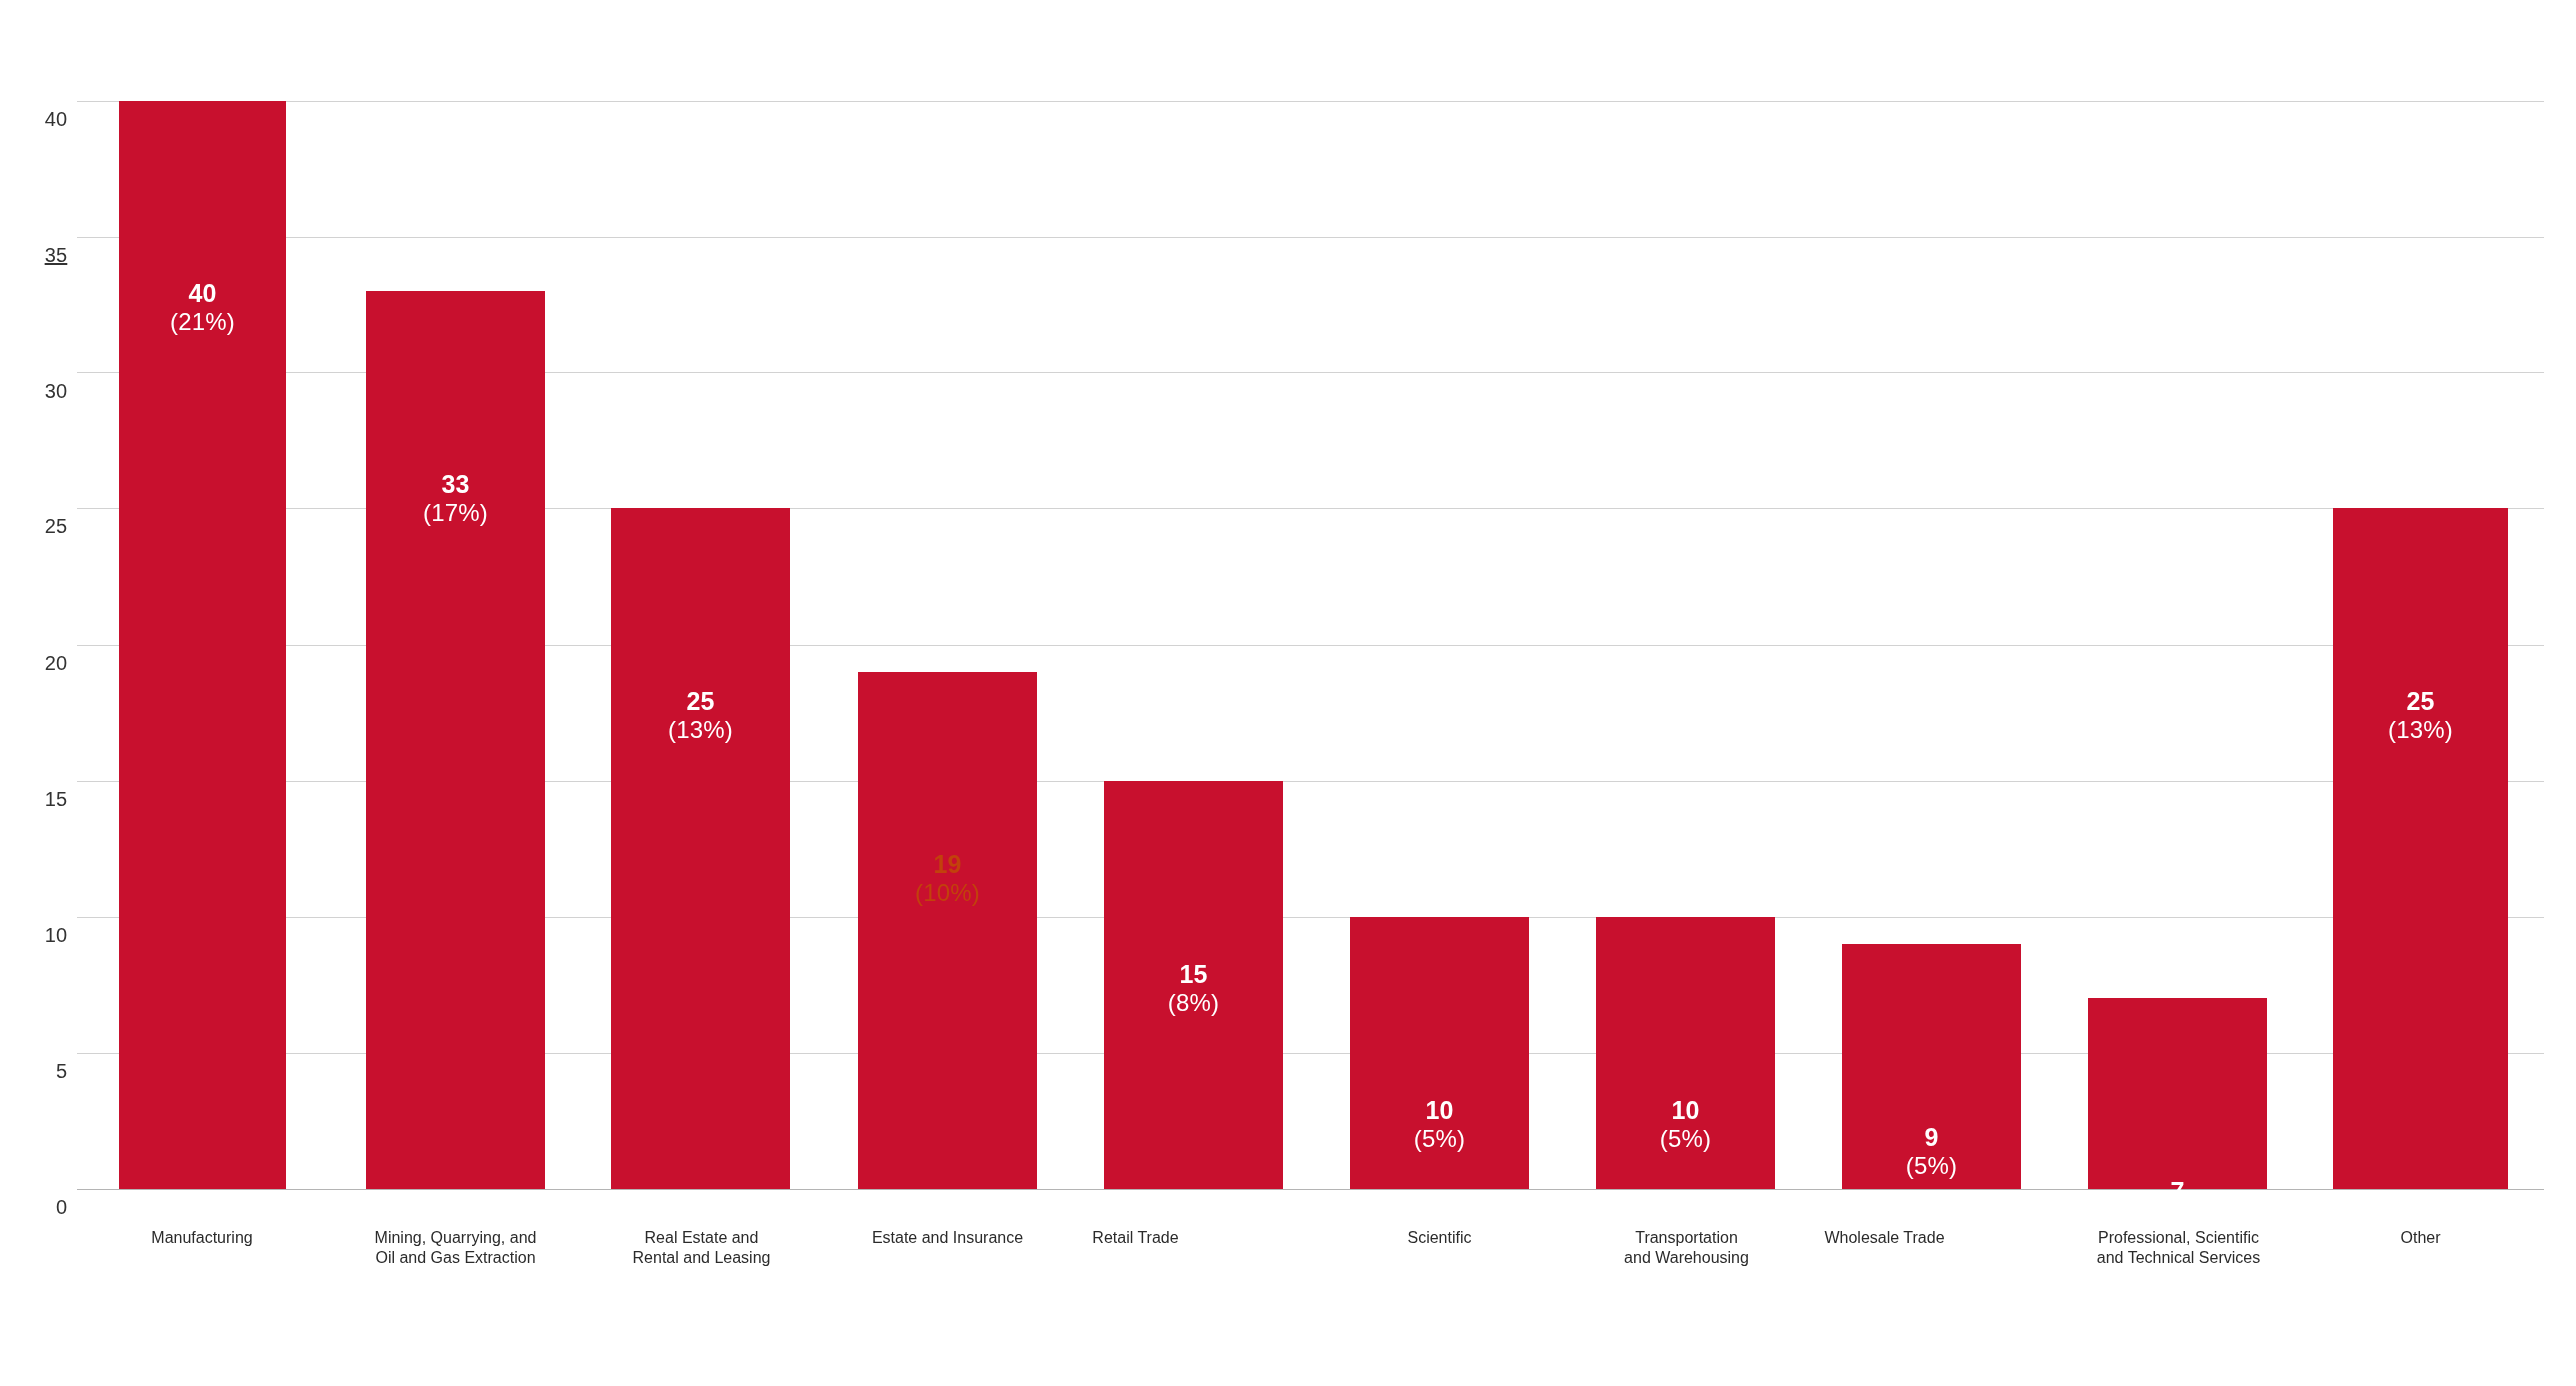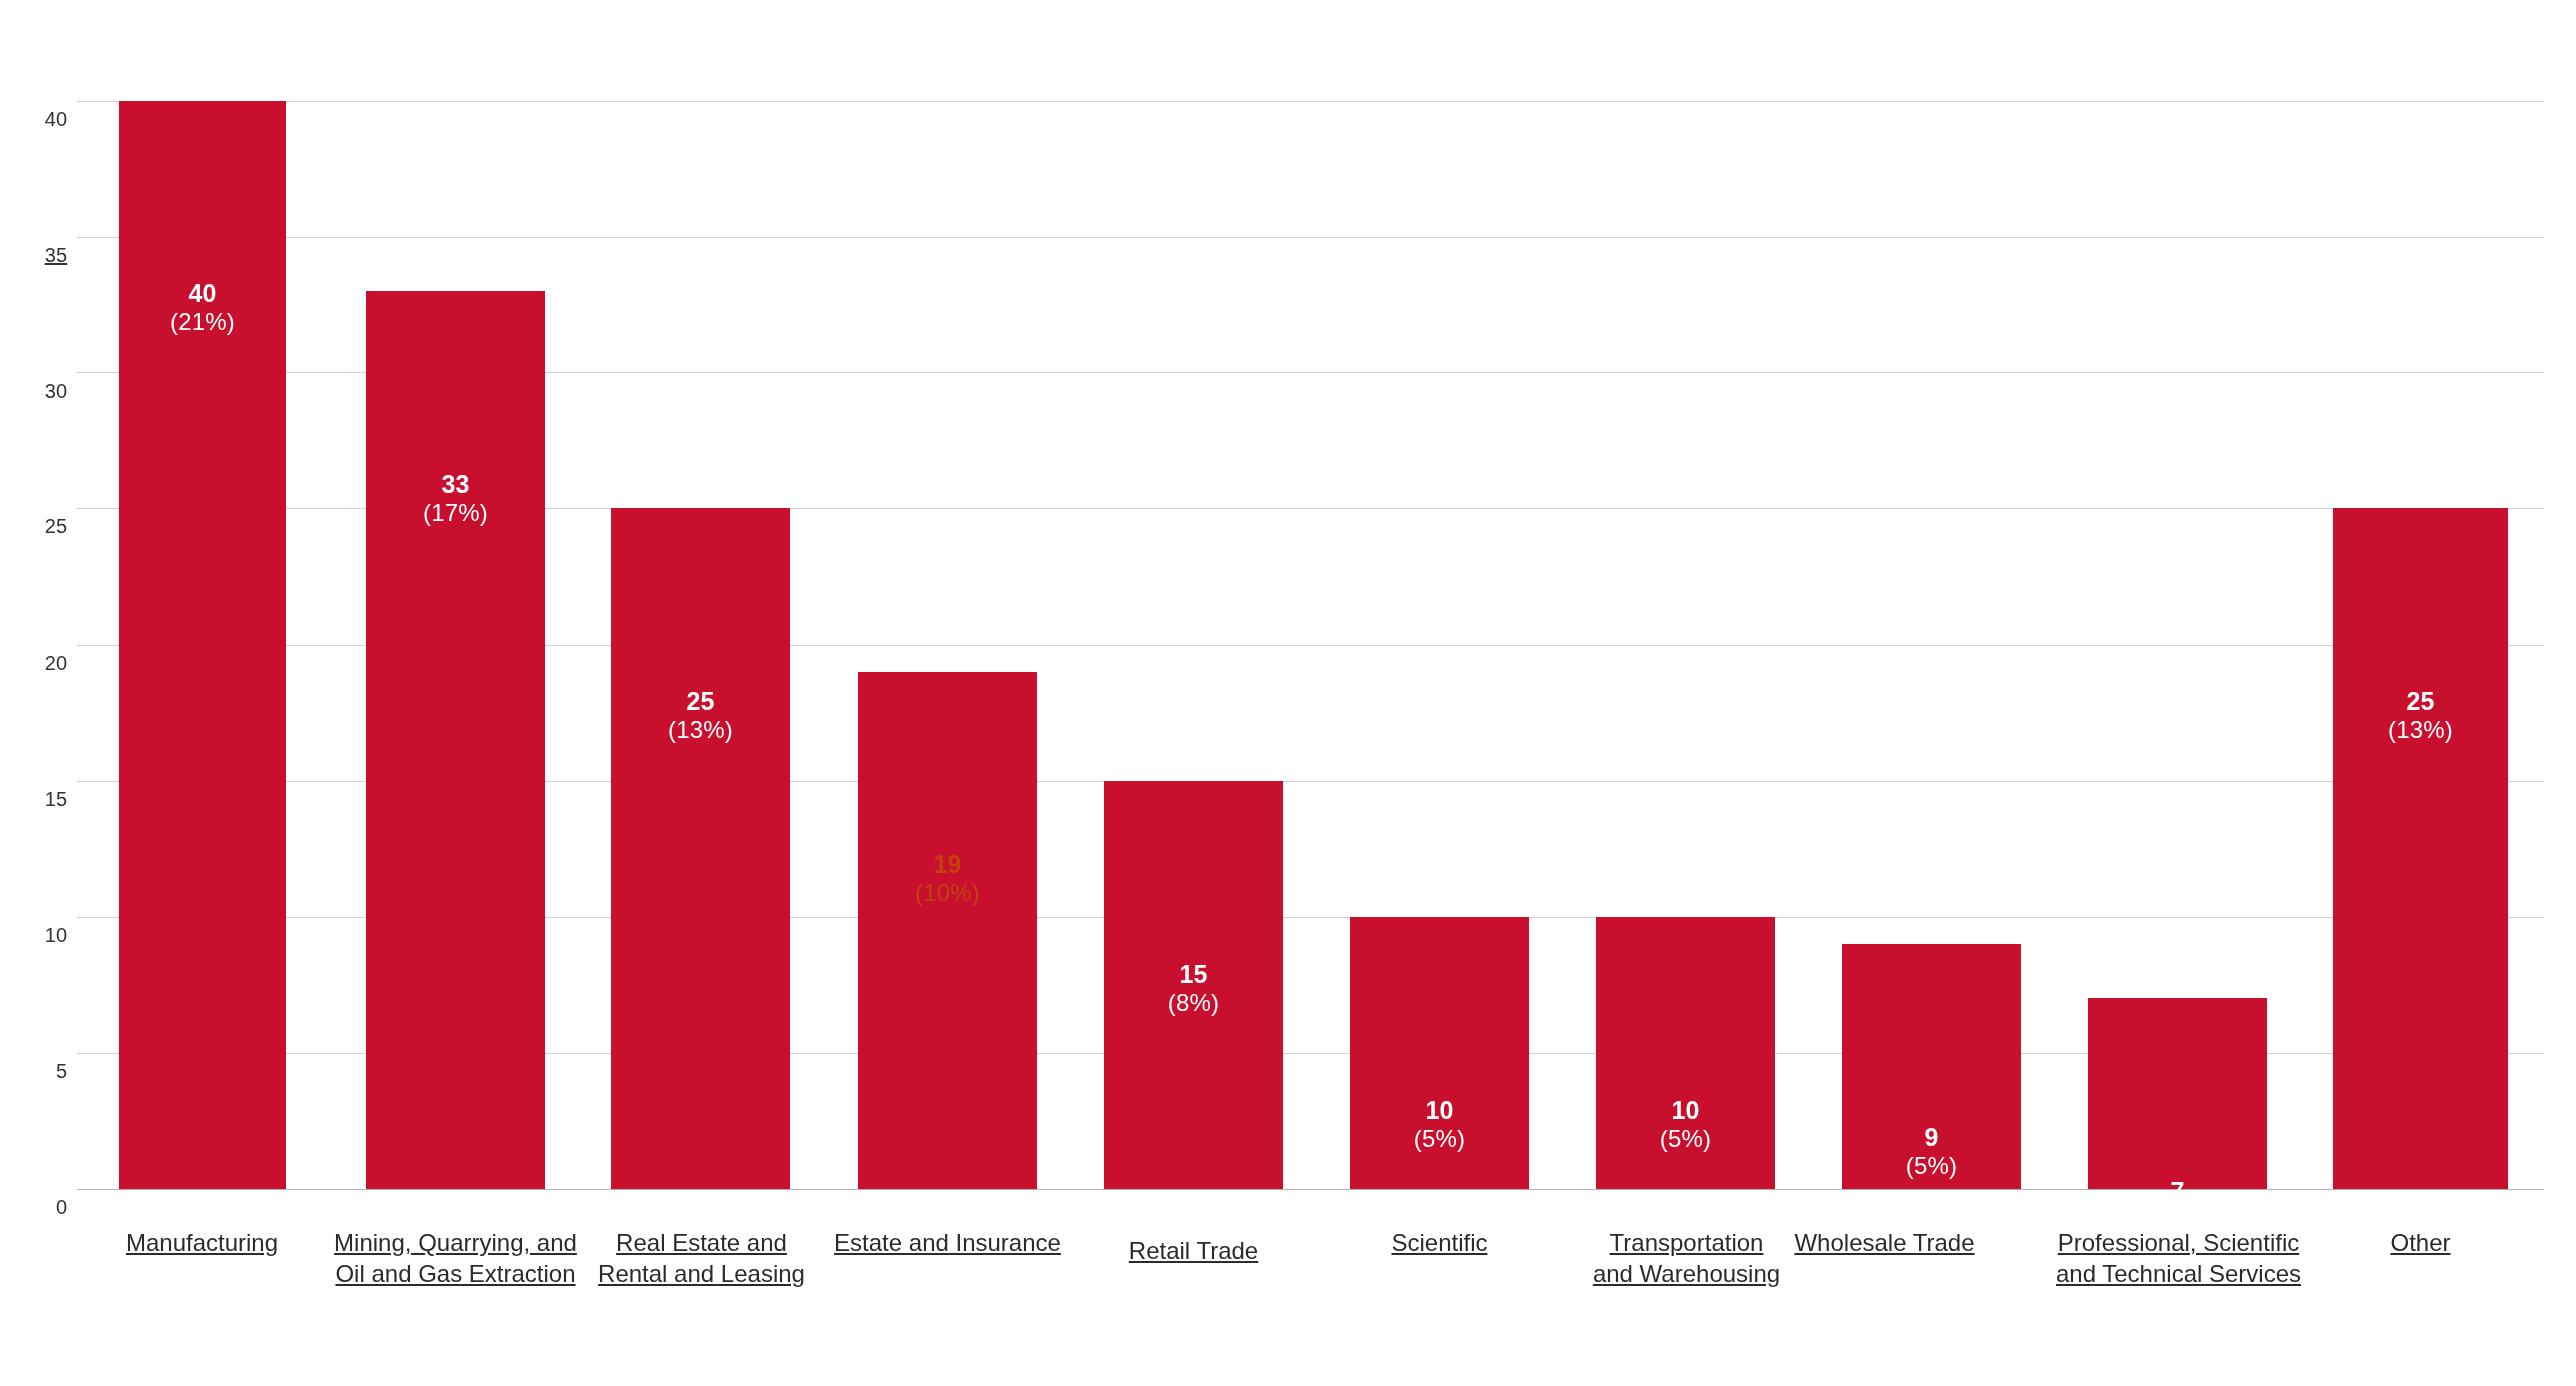--- a/index.html
+++ b/index.html
@@ -67,26 +67,25 @@
   .bar-label .pct {
     display: block;
     font-size: 24px;
     font-weight: normal;
     letter-spacing: 0.2px;
   }
 
   .cat-label {
     position: absolute;
     text-align: center;
-    font-size: 24px;
+    font-size: 16px;
     color: #2b2b2b;
     line-height: 1.28;
     top: 1228px;
     white-space: pre-line;
-    text-decoration: underline;
   }
 </style>
 </head>
 <body>
 
 <div id="chart-root">
 
   <div id="grid-layer">
       <div class="gridline baseline" style="top: 1189px; background: rgb(180, 180, 180);"></div>
       <div class="gridline" style="top: 1053px; background: rgb(210, 210, 210);"></div>
@@ -163,21 +162,21 @@
       </div>
     </div>
 
   <div id="cat-layer">
       <div class="cat-label" style="left: 80px; width: 244px;">Manufacturing</div>
       <div class="cat-label" style="left: 327px; width: 257px;">Mining, Quarrying, and
 Oil and Gas Extraction</div>
       <div class="cat-label" style="left: 573px; width: 257px;">Real Estate and
 Rental and Leasing</div>
       <div class="cat-label" style="left: 819px; width: 257px;">Estate and Insurance</div>
-      <div class="cat-label" style="left: 1065px; width: 257px; margin-top: 8px;">Retail Trade</div>
+      <div class="cat-label" style="left: 1007px; width: 257px;">Retail Trade</div>
       <div class="cat-label" style="left: 1311px; width: 257px;">Scientific</div>
       <div class="cat-label" style="left: 1558px; width: 257px;">Transportation
 and Warehousing</div>
       <div class="cat-label" style="left: 1756px; width: 257px;">Wholesale Trade</div>
       <div class="cat-label" style="left: 2050px; width: 257px;">Professional, Scientific
 and Technical Services</div>
       <div class="cat-label" style="left: 2294px; width: 253px;">Other</div>
     </div>
 
 </div>

